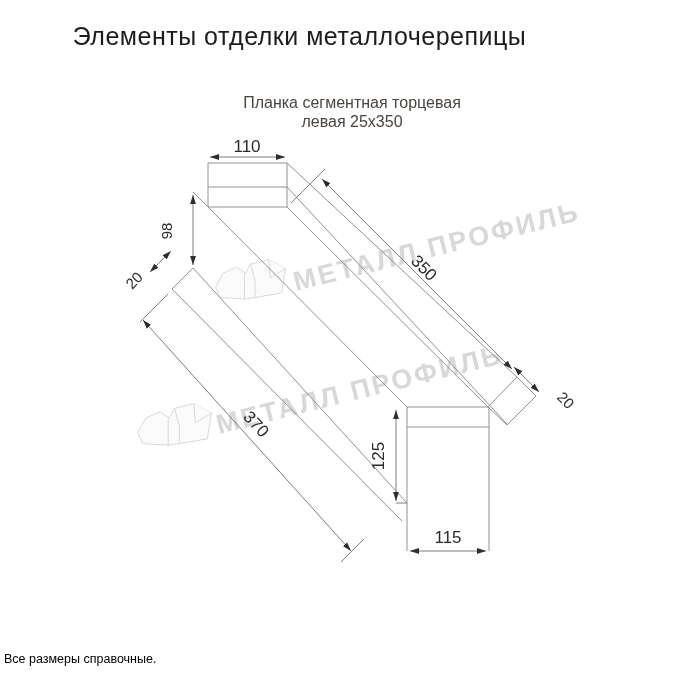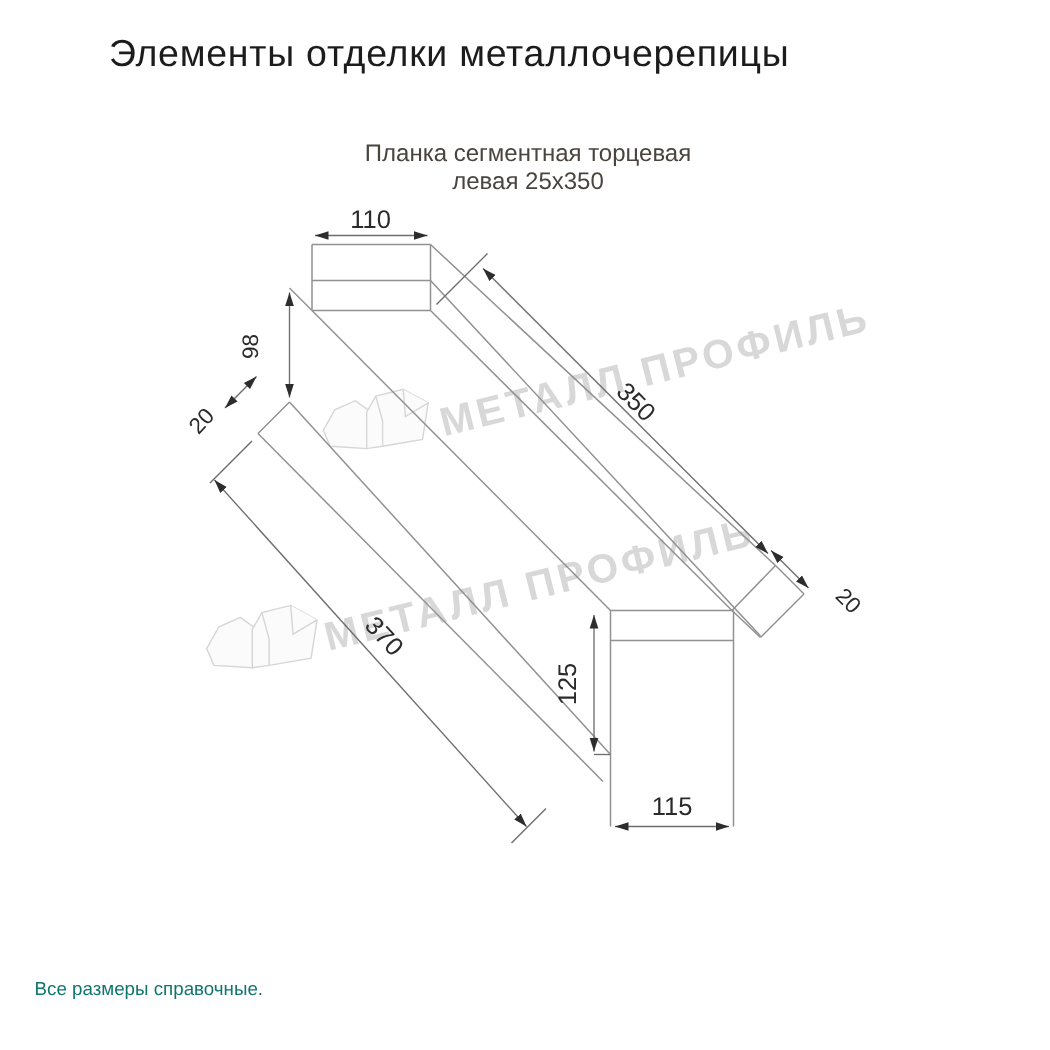--- a/index.html
+++ b/index.html
@@ -10,21 +10,21 @@
   .page-title{
     position:absolute;top:22px;left:0;width:599px;text-align:center;
     font-size:25px;font-weight:400;color:#1c1c1c;letter-spacing:.5px;
   }
   .subtitle{
     position:absolute;top:93px;left:0;width:704px;text-align:center;
     font-size:16px;color:#4a443f;line-height:19px;
   }
   .drawing-svg{position:absolute;left:0;top:0;width:700px;height:700px;}
   .notes{
-    position:absolute;left:23px;top:650px;font-size:12.5px;color:#0f766e;line-height:18px;
+    position:absolute;left:4px;top:650px;font-size:12.5px;color:#000000;line-height:18px;
   }
   text.dim{
     font-family:"Liberation Sans", sans-serif;
     fill:#2b2b2b;
   }
   text.wm{
     font-family:"Liberation Sans", sans-serif;
     font-weight:bold;font-size:27px;letter-spacing:2.5px;fill:#d8d8d8;
   }
   .edge{stroke:#919191;stroke-width:1;fill:none;}

